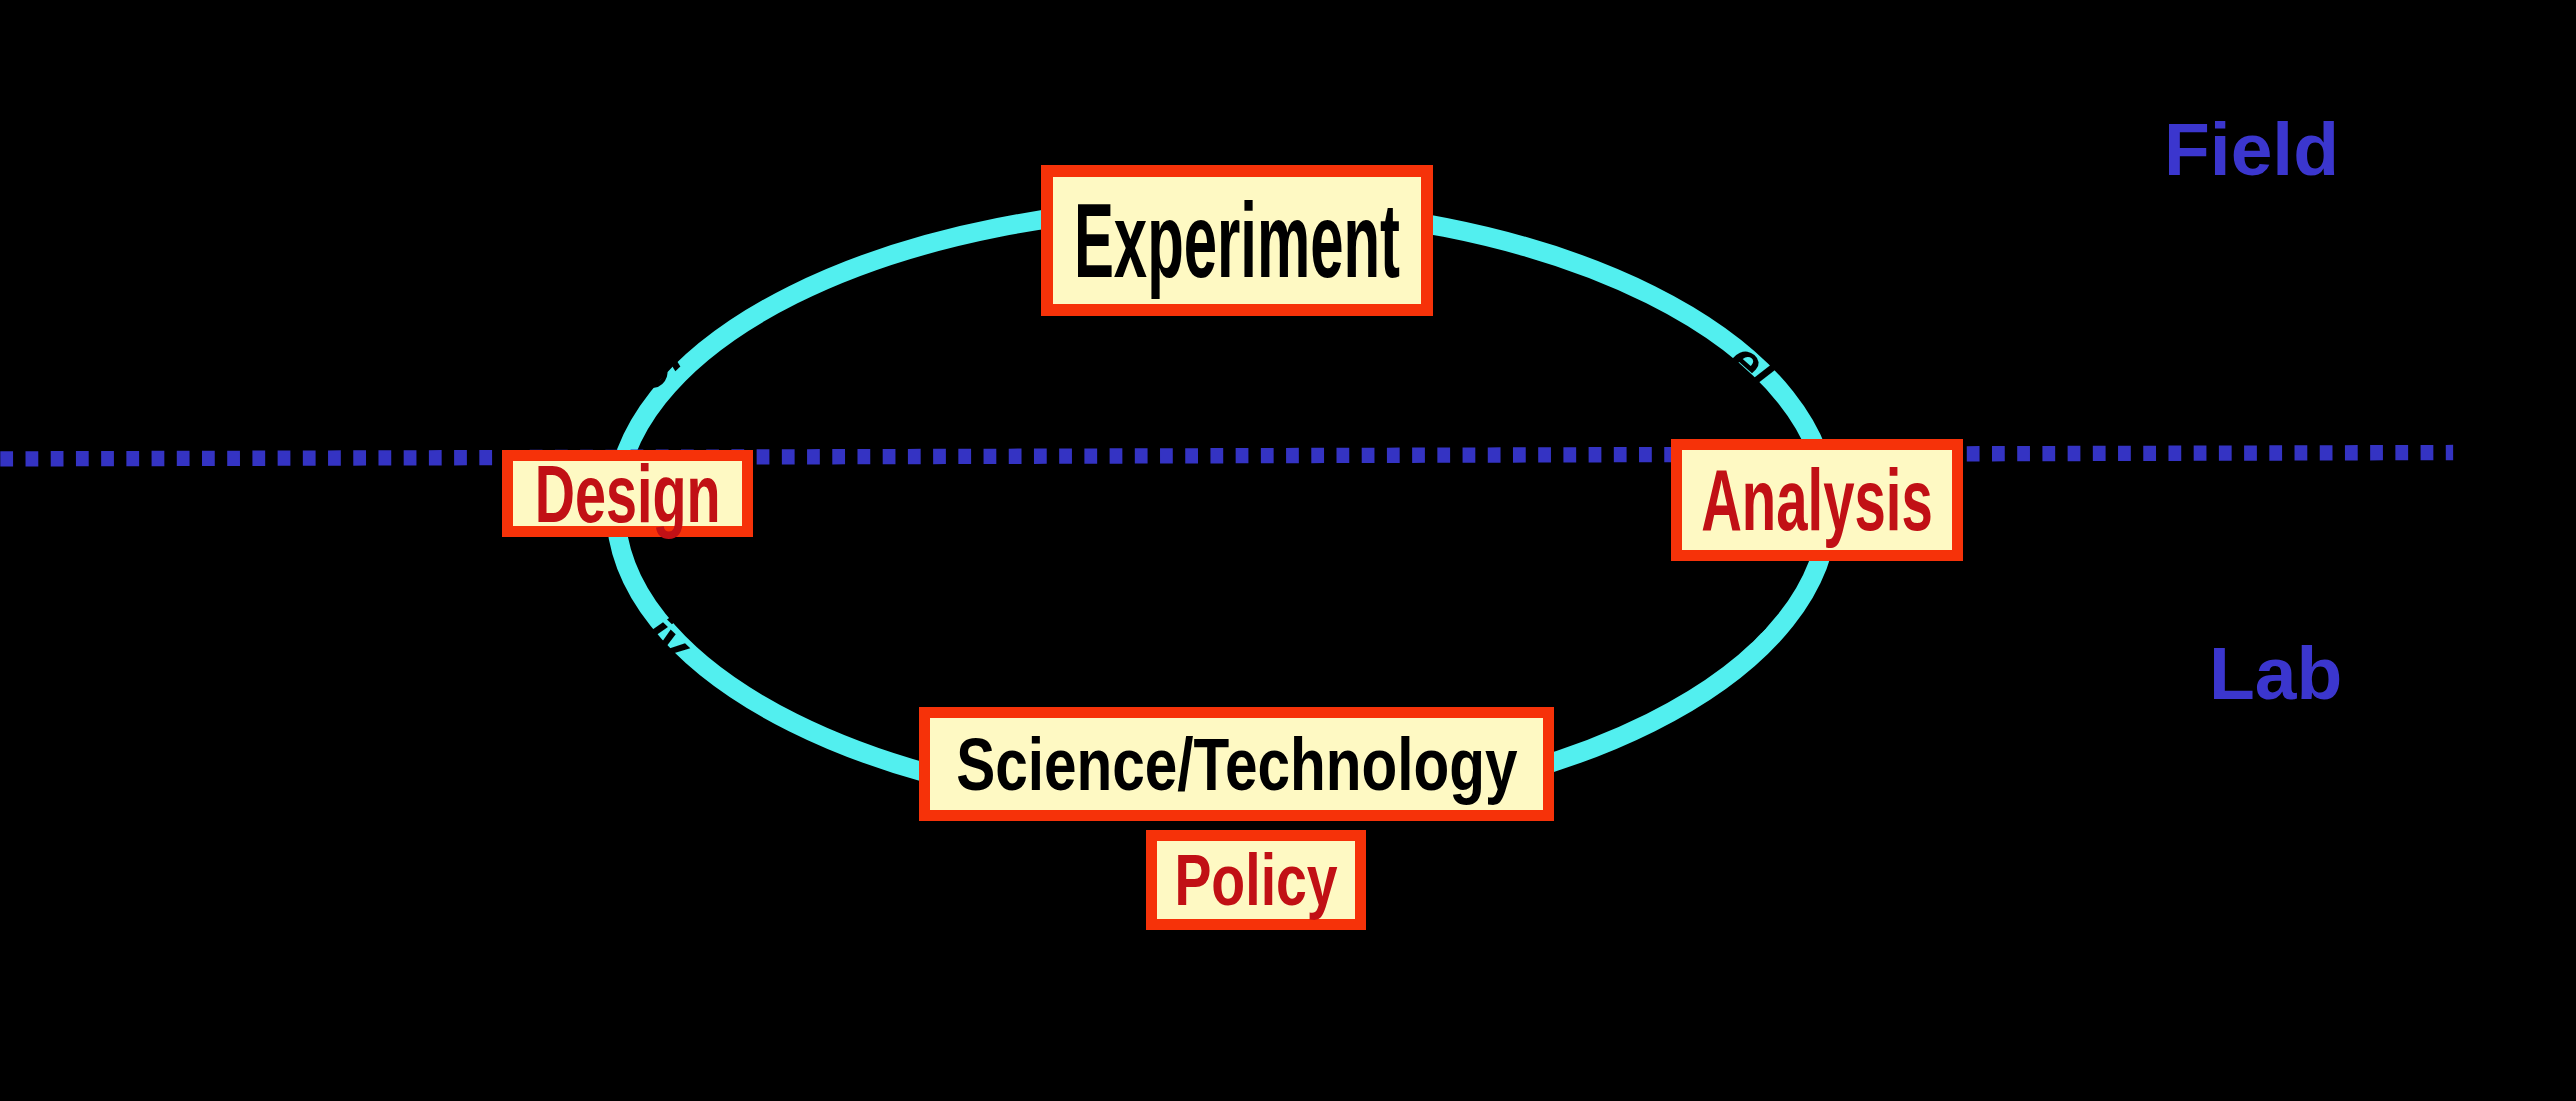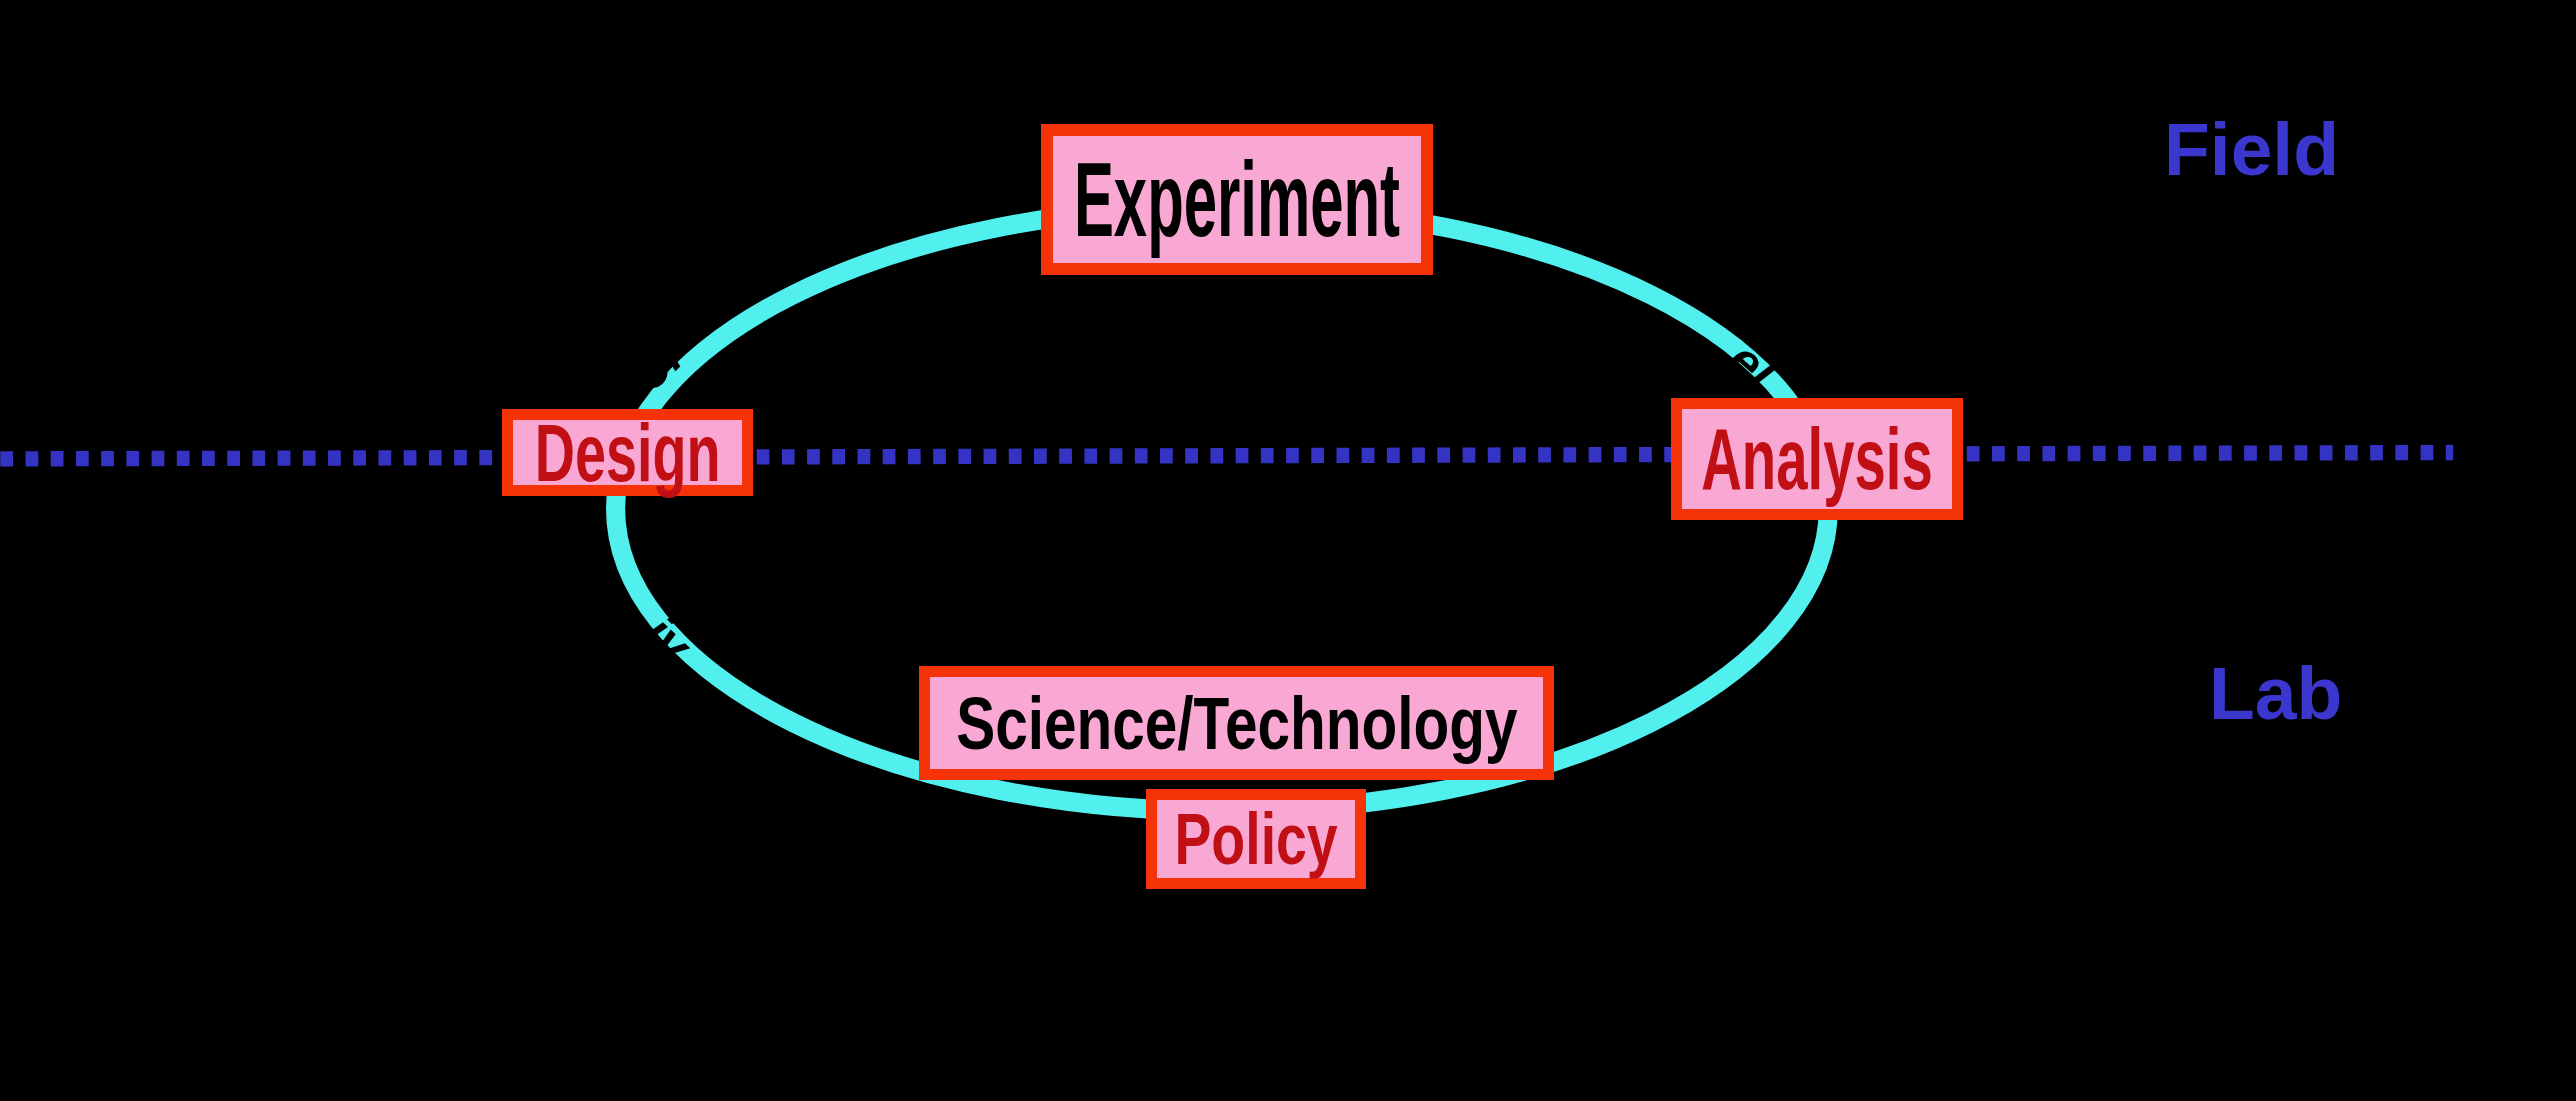--- a/index.html
+++ b/index.html
@@ -7,24 +7,24 @@
     position:relative;
     width:2576px;height:1101px;
     background:#000000;
     overflow:hidden;
     font-family:"Liberation Sans", sans-serif;
   }
   #diagram-svg{position:absolute;left:0;top:0;}
 
   .label-box{
     position:absolute;
-    background:#f9a8d4;
+    background:#fef9c3;
     border:11.5px solid #F63209;
     box-sizing:border-box;
-    display:flex;align-items:center;justify-content:center;
+    display:flex;align-items:center;justify-content:center;margin-top:41px;
   }
   .box-text{
     font-weight:bold;
     line-height:1;
     white-space:nowrap;
   }
 
   #box-experiment{left:1041px;top:124px;width:392px;height:151px;border-width:12px;}
   #box-experiment .box-text{font-size:105px;color:#000000;transform:scaleX(0.57);}
 
@@ -42,21 +42,21 @@
 
   .region-label{
     position:absolute;
     font-weight:bold;
     font-size:75px;
     line-height:1;
     color:#3B36CE;
     white-space:nowrap;
   }
   #label-field{left:2164px;top:112px;}
-  #label-lab{left:2209px;top:636px;margin-top:20px;}
+  #label-lab{left:2209px;top:636px;}
 
   .frag{
     font-family:"Liberation Sans", sans-serif;
     font-style:italic;
     font-weight:bold;
     font-size:78px;
     fill:#000000;
   }
 </style>
 </head>

